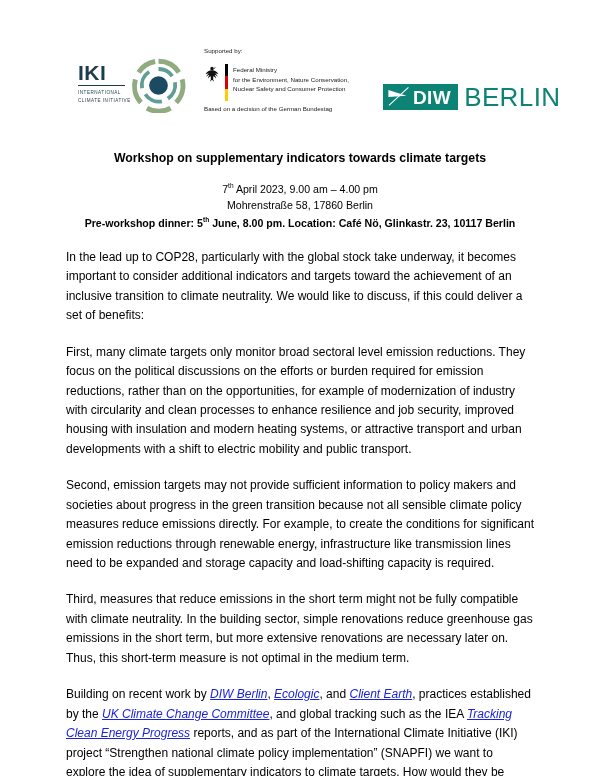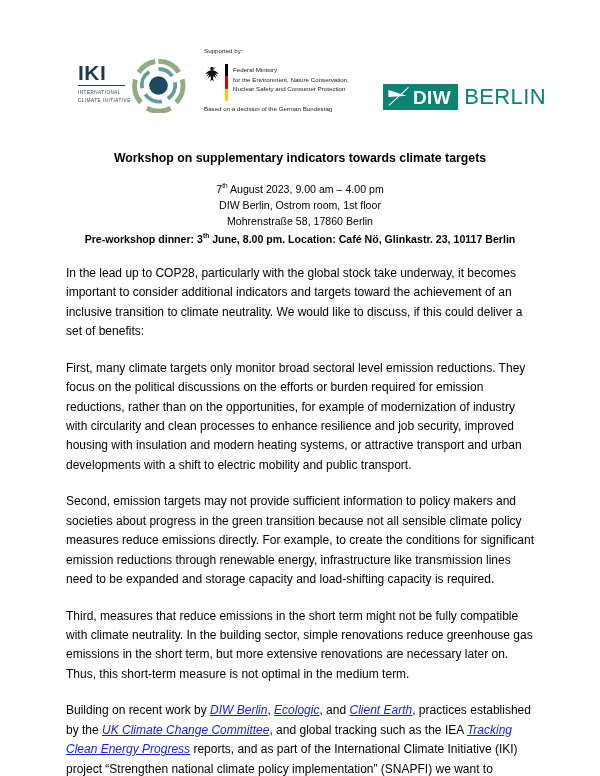--- a/index.html
+++ b/index.html
@@ -155,21 +155,21 @@
   .diw-text {
     color: #ffffff;
     font-size: 19px;
     font-weight: bold;
     letter-spacing: 0.4px;
     line-height: 1;
     font-family: "Liberation Sans", sans-serif;
   }
   .diw-berlin {
     color: #0d8375;
-    font-size: 22px;
+    font-size: 26px;
     font-weight: normal;
     letter-spacing: 0.4px;
     line-height: 26px;
     padding-left: 6px;
     font-family: "Liberation Sans", sans-serif;
   }
 
   
   .doc {
     position: absolute;
@@ -287,27 +287,26 @@
       </div>
       <span class="diw-berlin">BERLIN</span>
     </div>
 
   </div>
 
   <div class="doc">
 
     <h1 class="doc-title">Workshop on supplementary indicators towards climate targets</h1>
 
-    <p class="meta-line"><span>7</span><sup>th</sup><span> August 2023, 9.00 am – 4.00 pm</span></p>
-
-    <p class="meta-line">DIW Berlin, Ostrom room, 1st floor</p>
+    <p class="meta-line"><span>7</span><sup>th</sup><span> April 2023, 9.00 am – 4.00 pm</span></p>
+
 
     <p class="meta-line">Mohrenstraße 58, 17860 Berlin</p>
 
-    <p class="meta-line bold"><span>Pre-workshop dinner: 3</span><sup>th</sup><span> June, 8.00 pm. Location: Café Nö, Glinkastr. 23, 10117 Berlin</span></p>
+    <p class="meta-line bold"><span>Pre-workshop dinner: 5</span><sup>th</sup><span> June, 8.00 pm. Location: Café Nö, Glinkastr. 23, 10117 Berlin</span></p>
 
 
     <p class="para">In the lead up to COP28, particularly with the global stock take underway, it becomes important to consider additional indicators and targets toward the achievement of an inclusive transition to climate neutrality. We would like to discuss, if this could deliver a set of benefits:</p>
     <p class="para">First, many climate targets only monitor broad sectoral level emission reductions. They focus on the political discussions on the efforts or burden required for emission reductions, rather than on the opportunities, for example of modernization of industry with circularity and clean processes to enhance resilience and job security, improved housing with insulation and modern heating systems, or attractive transport and urban developments with a shift to electric mobility and public transport.</p>
     <p class="para">Second, emission targets may not provide sufficient information to policy makers and societies about progress in the green transition because not all sensible climate policy measures reduce emissions directly. For example, to create the conditions for significant emission reductions through renewable energy, infrastructure like transmission lines need to be expanded and storage capacity and load-shifting capacity is required.</p>
     <p class="para">Third, measures that reduce emissions in the short term might not be fully compatible with climate neutrality. In the building sector, simple renovations reduce greenhouse gas emissions in the short term, but more extensive renovations are necessary later on. Thus, this short-term measure is not optimal in the medium term.</p>
 
     <p class="para"><span>Building on recent work by </span><a class="doclink" href="#">DIW Berlin</a><span>, </span><a class="doclink" href="#">Ecologic</a><span>, and </span><a class="doclink" href="#">Client Earth</a><span>, practices established by the </span><a class="doclink" href="#">UK Climate Change Committee</a><span>, and global tracking such as the IEA </span><a class="doclink" href="#">Tracking Clean Energy Progress</a><span> reports, and as part of the International Climate Initiative (IKI) project “Strengthen national climate policy implementation” (SNAPFI) we want to explore the idea of supplementary indicators to climate targets. How would they be formulated to be effective and attractive to support an inclusive and just transition to climate neutrality in different countries?</span></p>
 
   </div>

